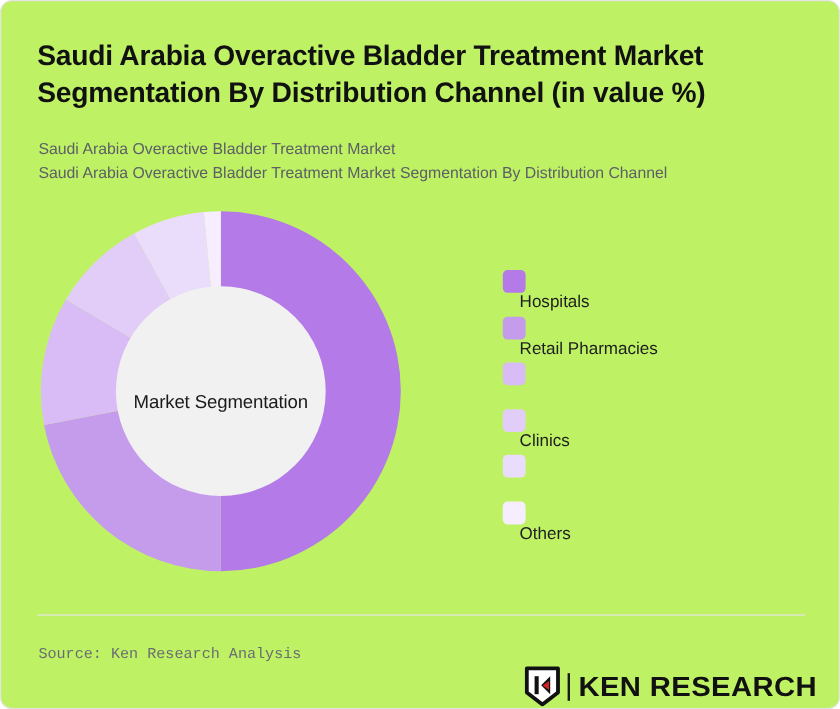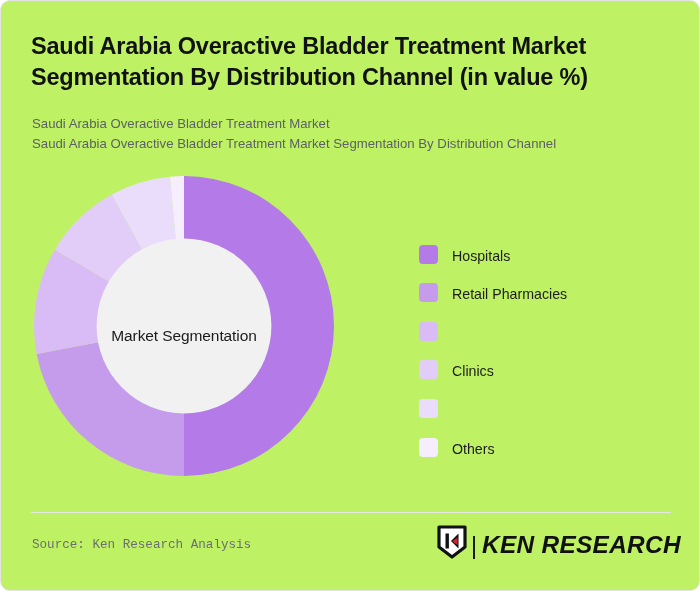--- a/index.html
+++ b/index.html
@@ -72,22 +72,23 @@
 
   
   .legend {
     position: absolute;
     left: 418px;
     top: 224px;
     width: 250px;
   }
   .legend-item {
     display: flex;
-    align-items: flex-end;
+    align-items: flex-start;
     height: 38.6px;
+    flex-direction: column;
   }
   .legend-swatch {
     width: 19px;
     height: 19px;
     border-radius: 4px;
     flex: 0 0 auto;
   }
   .legend-label {
     margin-left: 14px;
     font-size: 14.2px;
@@ -108,25 +109,24 @@
     position: absolute;
     left: 31px;
     top: 537px;
     font-size: 12.6px;
     color: #6a6d72;
     font-family: Liberation Mono, monospace;
   }
   .logo {
     position: absolute;
     right: 29px;
-    top: 524px;
+    top: 554px;
     display: flex;
-    align-items: flex-end;
+    align-items: center;
     height: 34px;
-    font-style: italic;
   }
   .logo-mark { flex: 0 0 auto; }
   .logo-bar {
     width: 2px;
     height: 23px;
     background: #1a1a1a;
     margin: 0 7px 0 6px;
   }
   .logo-word {
     font-size: 23px;

